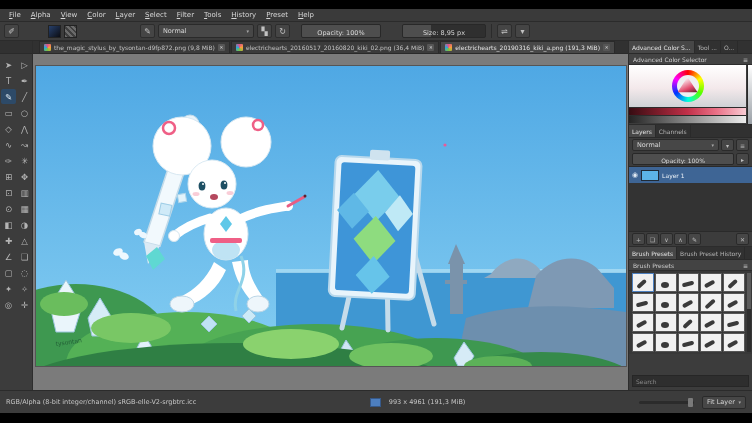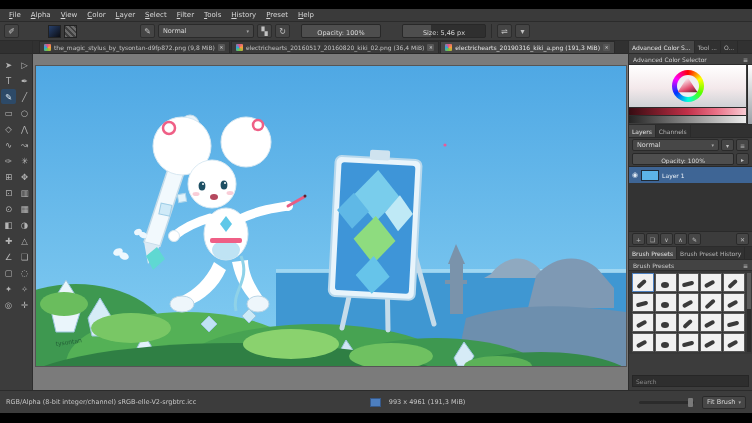--- a/index.html
+++ b/index.html
@@ -126,21 +126,21 @@
         <span class="arrow">▾</span>
       </div>
       <div class="tb-icon">▚</div>
       <div class="tb-icon">↻</div>
       <div class="slider" style="width:80px;margin-left:8px">
         <div class="fill" style="width:100%"></div>
         <span>Opacity: 100%</span>
       </div>
       <div class="slider" style="width:84px;margin-left:18px">
         <div class="fill" style="width:34%"></div>
-        <span>Size: 5,46 px</span>
+        <span>Size: 8,95 px</span>
       </div>
       <div class="sep"></div>
       <div class="tb-icon">⇌</div>
       <div class="tb-icon">▾</div>
     </div>
 
     <div class="main">
 
       <div class="left-col">
         <div class="tool-spacer"></div>
@@ -455,19 +455,19 @@
     <div class="statusbar">
       <span>RGB/Alpha (8-bit integer/channel)  sRGB-elle-V2-srgbtrc.icc</span>
       <div class="sb-spacer"></div>
       <span class="mem-chip"></span>
       <span>993 x 4961 (191,3 MiB)</span>
       <div class="sb-spacer"></div>
       <div class="zoom-slider">
           <div class="zoom-handle"></div>
         </div>
       <div class="combo fit-combo">
-        <span>Fit Brush</span>
+        <span>Fit Layer</span>
         <span class="arrow">▾</span>
       </div>
     </div>
 
   </div>
 </div>
 
 </body></html>

